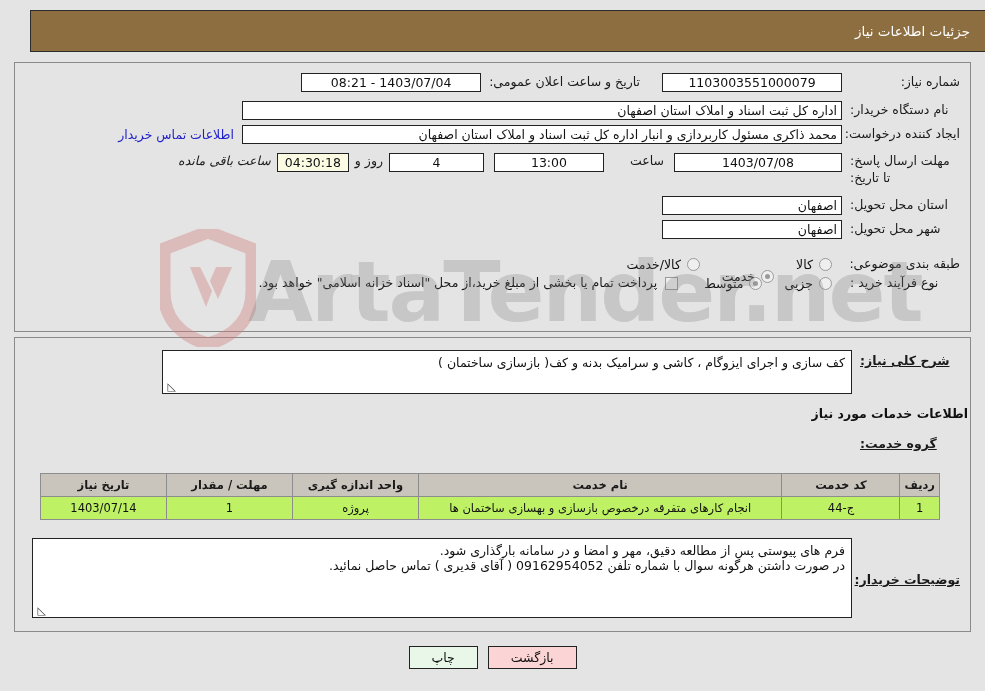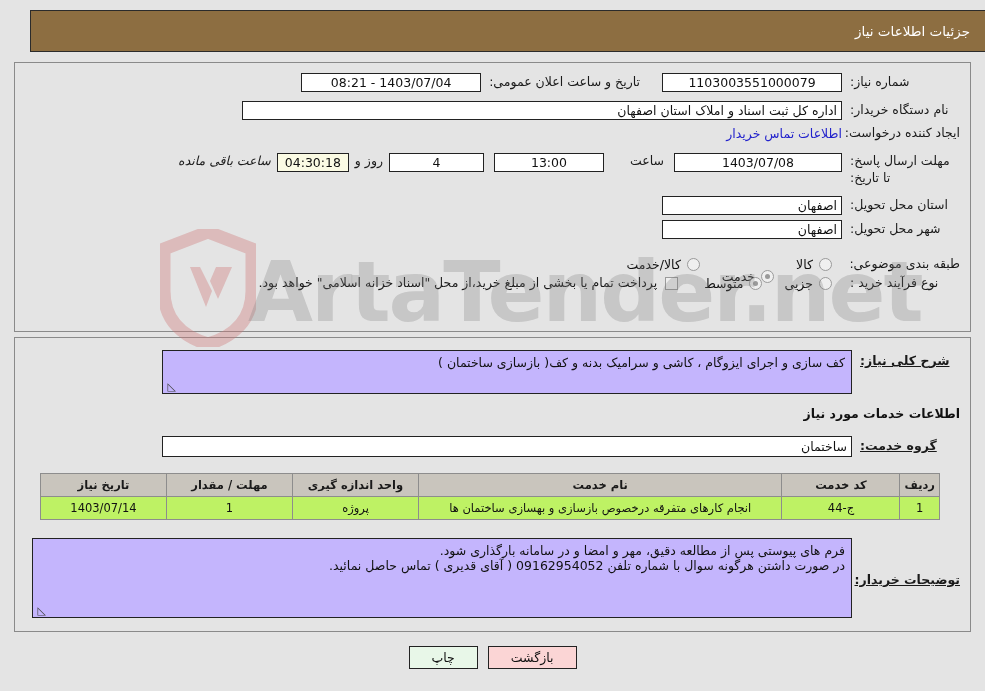--- a/index.html
+++ b/index.html
@@ -124,21 +124,21 @@
     border: 1px solid #9a9a9a;
     background: #efefef;
     display: inline-block;
     flex: none;
   }
 
   
   .panel-bottom { position: relative; padding: 0; }
 
   .textarea {
-    background: #c4b5fd;
+    background: #ffffff;
     border: 1px solid #222;
     font-size: 12.5px;
     color: #111;
     padding: 4px 6px;
     text-align: right;
     position: relative;
     overflow: hidden;
   }
   .textarea .grip {
     position: absolute;
@@ -215,35 +215,36 @@
       <path d="M30 38 L46 78 L52 62 L40 38 Z" fill="rgba(205,120,120,0.42)"></path>
       <path d="M56 38 L72 38 L58 70 L50 52 Z" fill="rgba(205,120,120,0.42)"></path>
     </svg>
     <div class="wm-text">ArtaTender.net</div>
   </div>
 
   <div class="panel">
     <div class="panel-top">
 
       <div class="row" style="top:10px; right:10px;">
-        <span class="lbl" style="width:110px; text-align:left;">شماره نیاز:</span>
+        <span class="lbl" style="width:110px; text-align:right;">شماره نیاز:</span>
         <span class="fld" style="width:180px; margin-right:8px;">1103003551000079</span>
       </div>
       <div class="row" style="top:10px; right:330px;">
         <span class="lbl" style="text-align:left;">تاریخ و ساعت اعلان عمومی:</span>
         <span class="fld" style="width:180px; margin-right:8px;">1403/07/04 - 08:21</span>
       </div>
 
       <div class="row" style="top:38px; right:10px;">
         <span class="lbl" style="width:110px; text-align:left;">نام دستگاه خریدار:</span>
         <span class="fld right" style="width:600px; margin-right:8px;">اداره کل ثبت اسناد و املاک استان اصفهان</span>
       </div>
 
       <div class="row" style="top:62px; right:10px;">
         <span class="lbl" style="width:110px; text-align:left;">ایجاد کننده درخواست:</span>
+        <span class="fld right" style="width:600px; margin-right:8px;">محمد ذاکری مسئول کاربردازی و انبار اداره کل ثبت اسناد و املاک استان اصفهان</span>
         <span class="linkish" style="margin-right:8px;">اطلاعات تماس خریدار</span>
       </div>
 
       <div class="row" style="top:90px; right:10px; align-items:flex-start;">
         <span class="lbl" style="width:110px; text-align:left; white-space:normal;">مهلت ارسال پاسخ: تا تاریخ:</span>
         <span class="fld" style="width:168px; margin-right:8px;">1403/07/08</span>
         <span class="lbl" style="margin-right:10px;">ساعت</span>
         <span class="fld" style="width:110px; margin-right:26px;">13:00</span>
         <span class="fld" style="width:95px; margin-right:10px;">4</span>
         <span class="lbl" style="margin-right:6px;">روز و</span>
@@ -303,27 +304,26 @@
     <div class="panel-bottom">
 
       <div class="row" style="top:12px; right:10px; align-items:flex-start;">
         <span class="lbl lbl-bold" style="width:100px; text-align:left; padding-top:3px;">شرح کلی نیاز:</span>
         <span class="textarea" style="width:690px; height:44px; margin-right:8px;">
           <span>کف سازی و اجرای ایزوگام ، کاشی و سرامیک بدنه و کف( بازسازی ساختمان )</span>
           <span class="grip">◺</span>
         </span>
       </div>
 
-      <div class="row" style="top:68px; right:10px;">
+      <div class="row" style="top:68px; right:2px;">
         <span class="section-title" style="margin-right:0;">اطلاعات خدمات مورد نیاز</span>
       </div>
 
       <div class="row" style="top:98px; right:10px;">
         <span class="lbl lbl-bold" style="width:100px; text-align:left;">گروه خدمت:</span>
-        <span class="fld right" style="width:690px; height:21px; line-height:19px; margin-right:8px;">ساختمان</span>
       </div>
 
       <div style="position:absolute; top:135px; right:30px; width:900px;">
         <table class="grid">
           <thead>
             <tr>
               <th style="width:34px;">ردیف</th>
               <th style="width:118px;">کد خدمت</th>
               <th>نام خدمت</th>
               <th style="width:126px;">واحد اندازه گیری</th>

